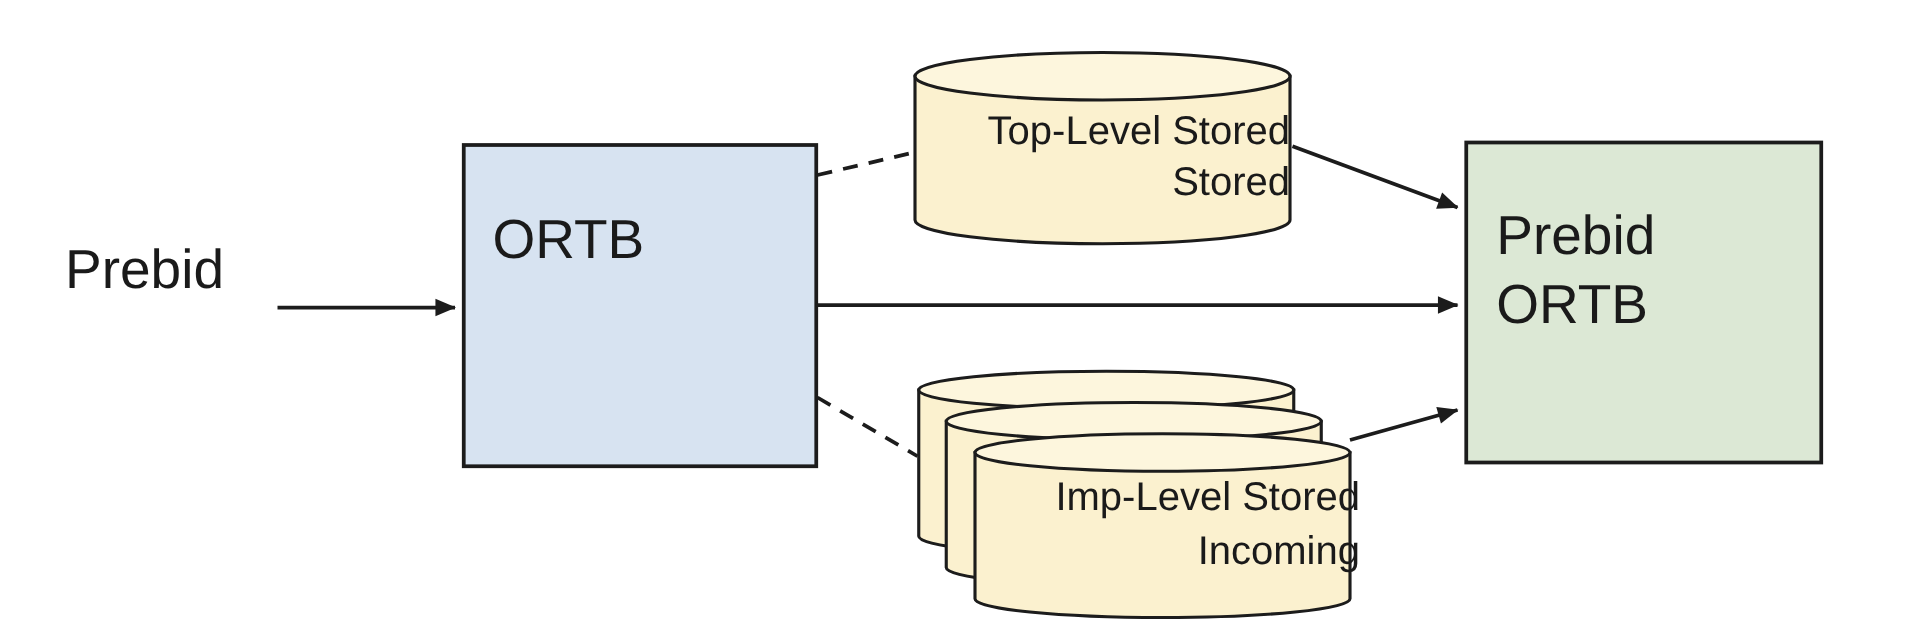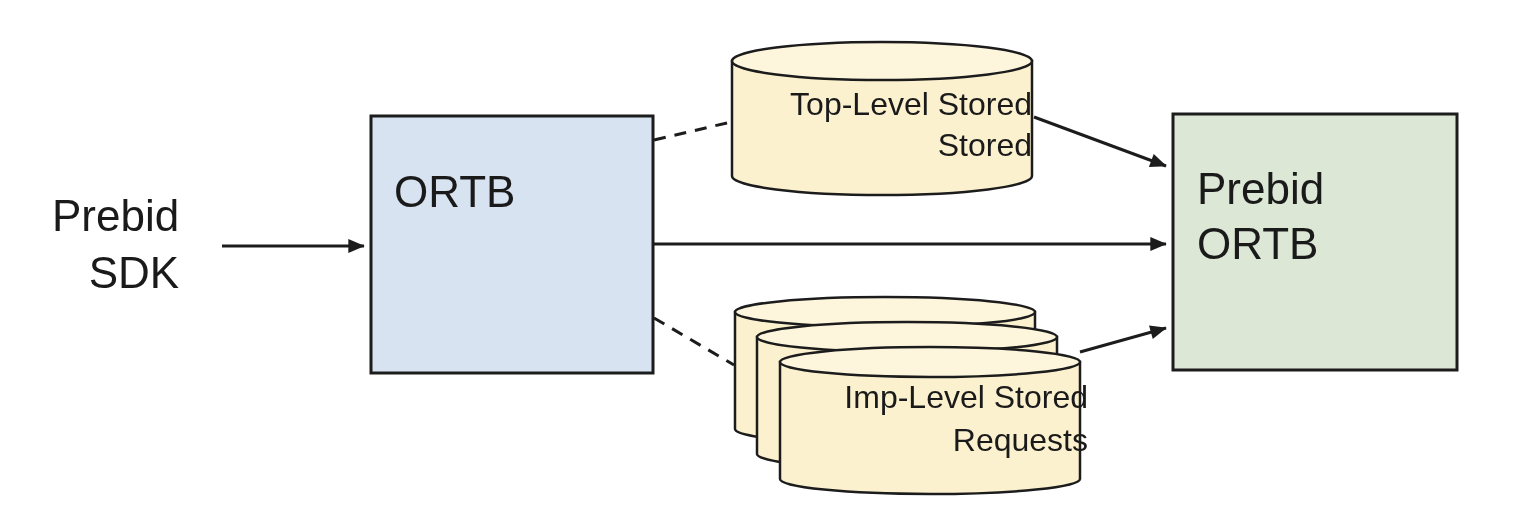--- a/index.html
+++ b/index.html
@@ -78,35 +78,34 @@
 
     <line x1="654" y1="244" x2="1166" y2="244" stroke="#1c1c1c" stroke-width="3" marker-end="url(#arrow)"></line>
 
     <line x1="654" y1="318" x2="734" y2="365" stroke="#1c1c1c" stroke-width="3" stroke-dasharray="12 9"></line>
 
     <line x1="1080" y1="352" x2="1166" y2="328" stroke="#1c1c1c" stroke-width="3" marker-end="url(#arrow)"></line>
   </svg>
 
   <div class="lbl lbl-big lbl-prebid">
     <div>Prebid</div>
-    <div>SDK</div>
   </div>
 
   <div class="lbl lbl-big lbl-incoming">
     <div>ORTB</div>
   </div>
 
   <div class="lbl lbl-cyl lbl-topcyl">
     <div>Top-Level Stored</div>
     <div>Stored</div>
   </div>
 
   <div class="lbl lbl-cyl lbl-impcyl">
     <div>Imp-Level Stored</div>
-    <div>Requests</div>
+    <div>Incoming</div>
   </div>
 
   <div class="lbl lbl-big lbl-fully">
     <div>Prebid</div>
     <div>ORTB</div>
   </div>
 
 </div>
 
 </body></html>

